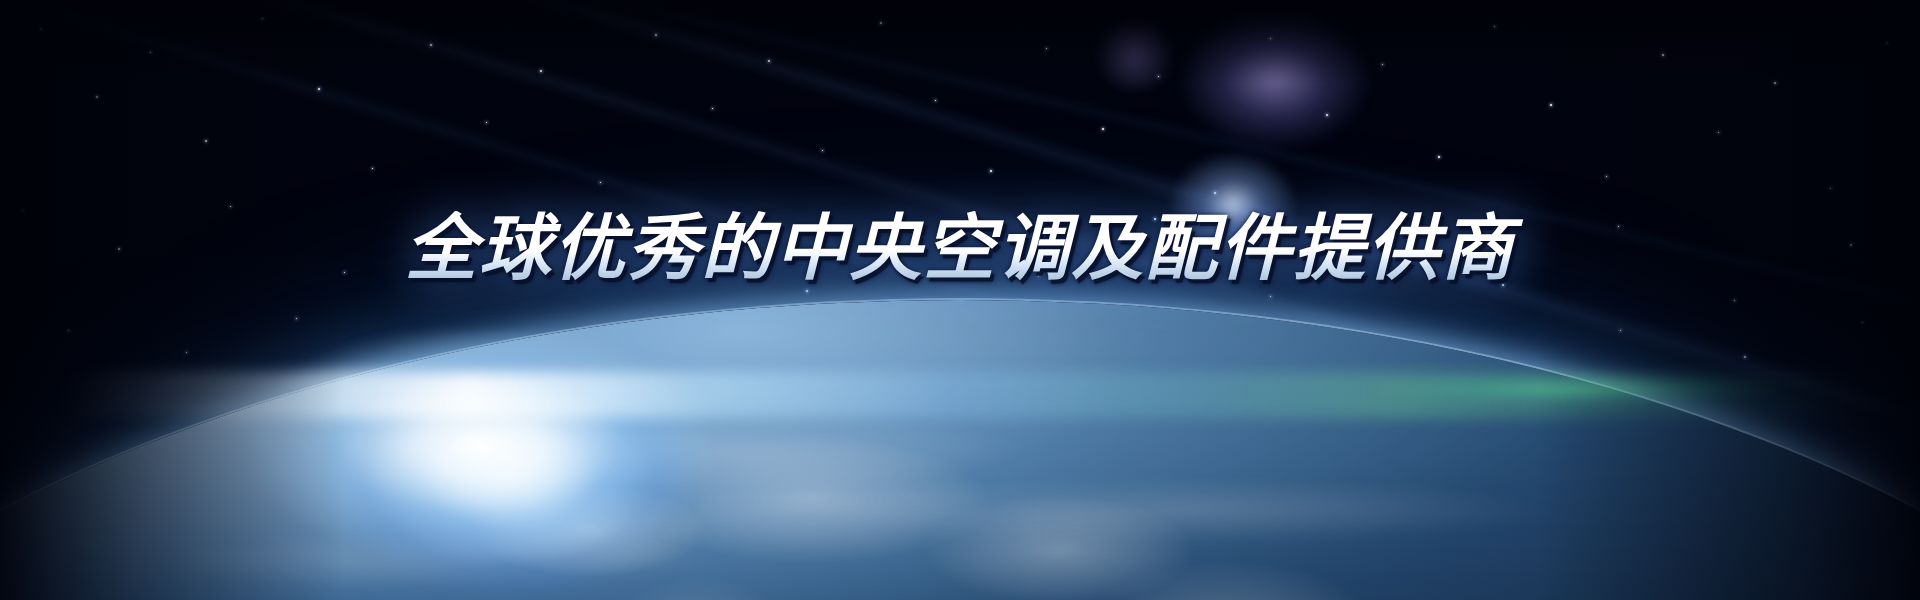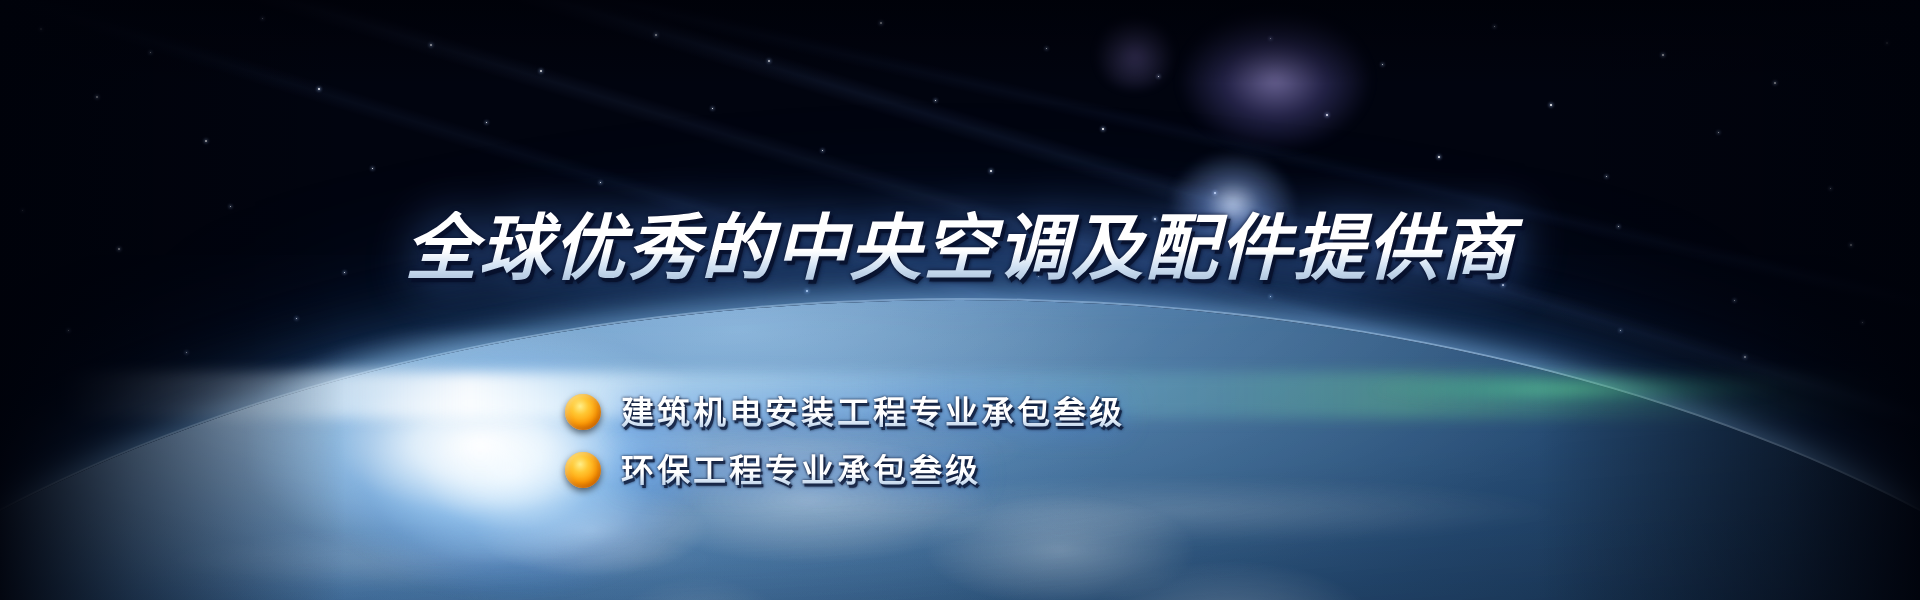--- a/index.html
+++ b/index.html
@@ -334,27 +334,14 @@
   <div class="sunglow2"></div>
   <div class="sunstreak"></div>
   <div class="greenflare"></div>
 
   <div class="vignette"></div>
 
   <div class="copy">
 
     <div class="headline">全球优秀的中央空调及配件提供商</div>
 
-    <div class="bullets">
-
-      <div class="bullet">
-        <span class="dot"></span>
-        <span class="bullet-text">建筑机电安装工程专业承包叁级</span>
-      </div>
-
-      <div class="bullet">
-        <span class="dot"></span>
-        <span class="bullet-text">环保工程专业承包叁级</span>
-      </div>
-
-    </div>
   </div>
 </div>
 
 </body></html>

